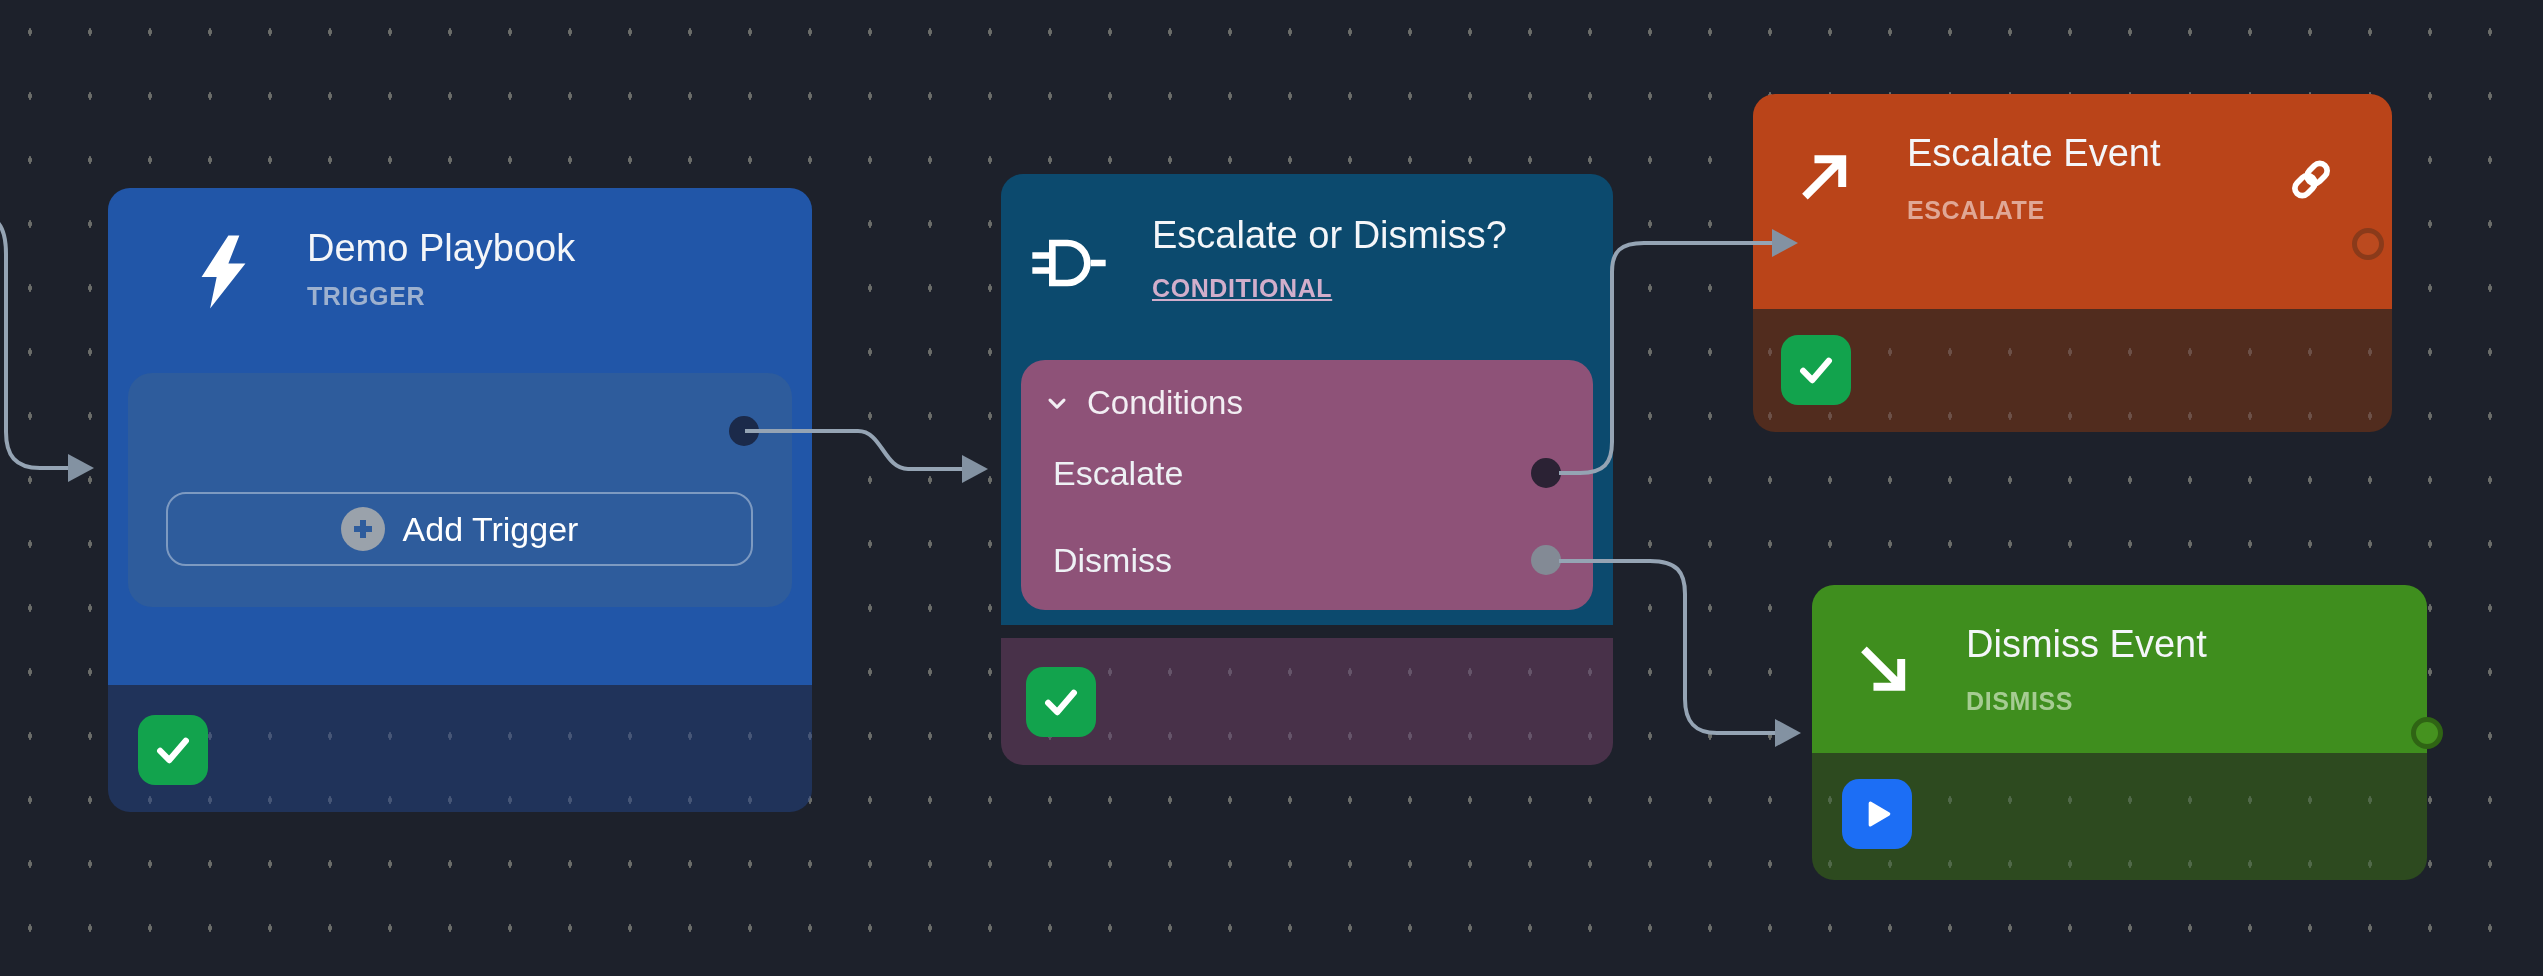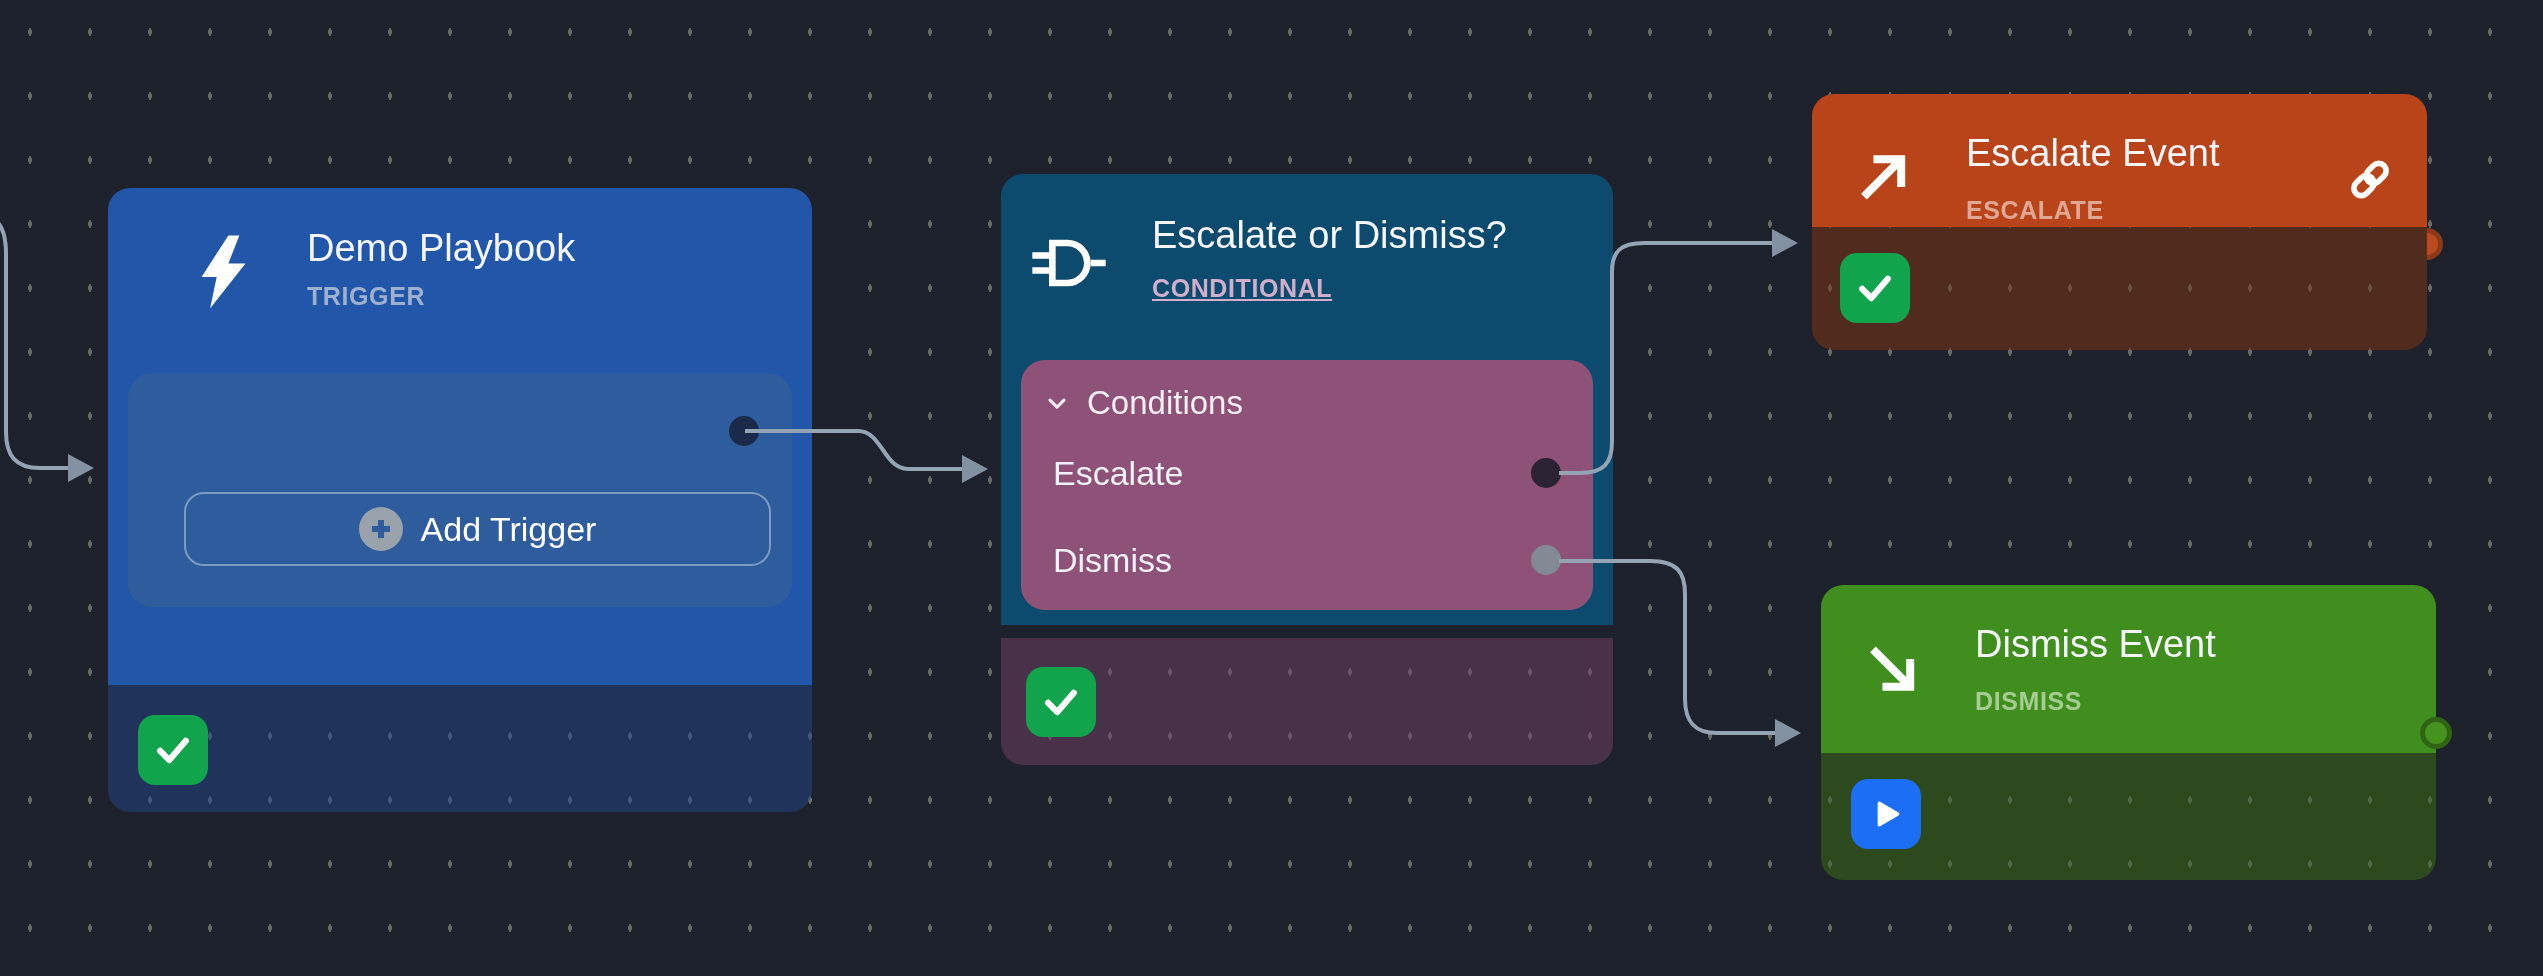--- a/index.html
+++ b/index.html
@@ -31,39 +31,39 @@
   #n1{left:108px;top:188px;width:704px;height:624px;border-radius:15px;}
   #n1 .node-top{bottom:127px;background:#2156a8;}
   #n1 .node-footer{height:127px;background-color:#20335a;}
   #n1 .sub{color:#9db1cf;}
   #n1-panel{left:20px;top:185px;width:664px;height:234px;background:#2e5c9c;}
   #n1-port{left:601px;top:43px;background:#1b2a4a;}
   .add-btn{
     position:absolute;left:38px;top:119px;width:587px;height:74px;box-sizing:border-box;
     background:transparent;border:2px solid rgba(255,255,255,0.38);border-radius:20px;
     display:flex;align-items:center;justify-content:center;gap:18px;
-    color:#ffffff;font-size:34px;font-family:"Liberation Sans",sans-serif;cursor:pointer;margin-left:18px;
+    color:#ffffff;font-size:34px;font-family:"Liberation Sans",sans-serif;cursor:pointer;
   }
   
   #n2{left:1001px;top:174px;width:612px;height:591px;}
   #n2 .node-top{bottom:140px;background:#0c4a6e;}
   #n2 .node-footer{height:127px;background-color:#483149;}
   #n2 .sub{color:#d2aecb;}
   #n2-panel{left:20px;top:186px;width:572px;height:250px;background:#8e5278;}
   .cond-head{position:absolute;left:22px;top:20px;height:46px;display:flex;align-items:center;gap:16px;color:#f2eef3;font-size:33px;}
   #n2-port-a{left:510px;top:98px;background:#2b2234;}
   #n2-port-b{left:510px;top:185px;background:#838a95;}
   
-  #n3{left:1812px;top:94px;width:615px;height:256px;}
+  #n3{left:1753px;top:94px;width:615px;height:338px;padding-left:24px;}
   #n3 .node-top{bottom:123px;background:#ba4419;}
   #n3 .node-footer{height:123px;background-color:#512c1e;}
   #n3 .sub{color:#e0a795;}
   #n3-port{left:599px;top:134px;background:#bb4a1f;border:5px solid #8a3a1a;}
   
-  #n4{left:1812px;top:585px;width:615px;height:295px;margin-left:9px;}
+  #n4{left:1812px;top:585px;width:615px;height:295px;}
   #n4 .node-top{bottom:127px;background:#3f8e1e;}
   #n4 .node-footer{height:127px;background-color:#2d4a1f;}
   #n4 .sub{color:#a6cc92;}
   #n4-port{left:599px;top:132px;background:#45921f;border:5px solid #2f6414;}
   #edges{position:absolute;left:0;top:0;width:2543px;height:976px;pointer-events:none;z-index:40;}
   .plus-circle{width:44px;height:44px;border-radius:50%;background:#9aa2ab;display:flex;align-items:center;justify-content:center;flex:0 0 auto;}
 </style>
 </head>
 <body>
 

